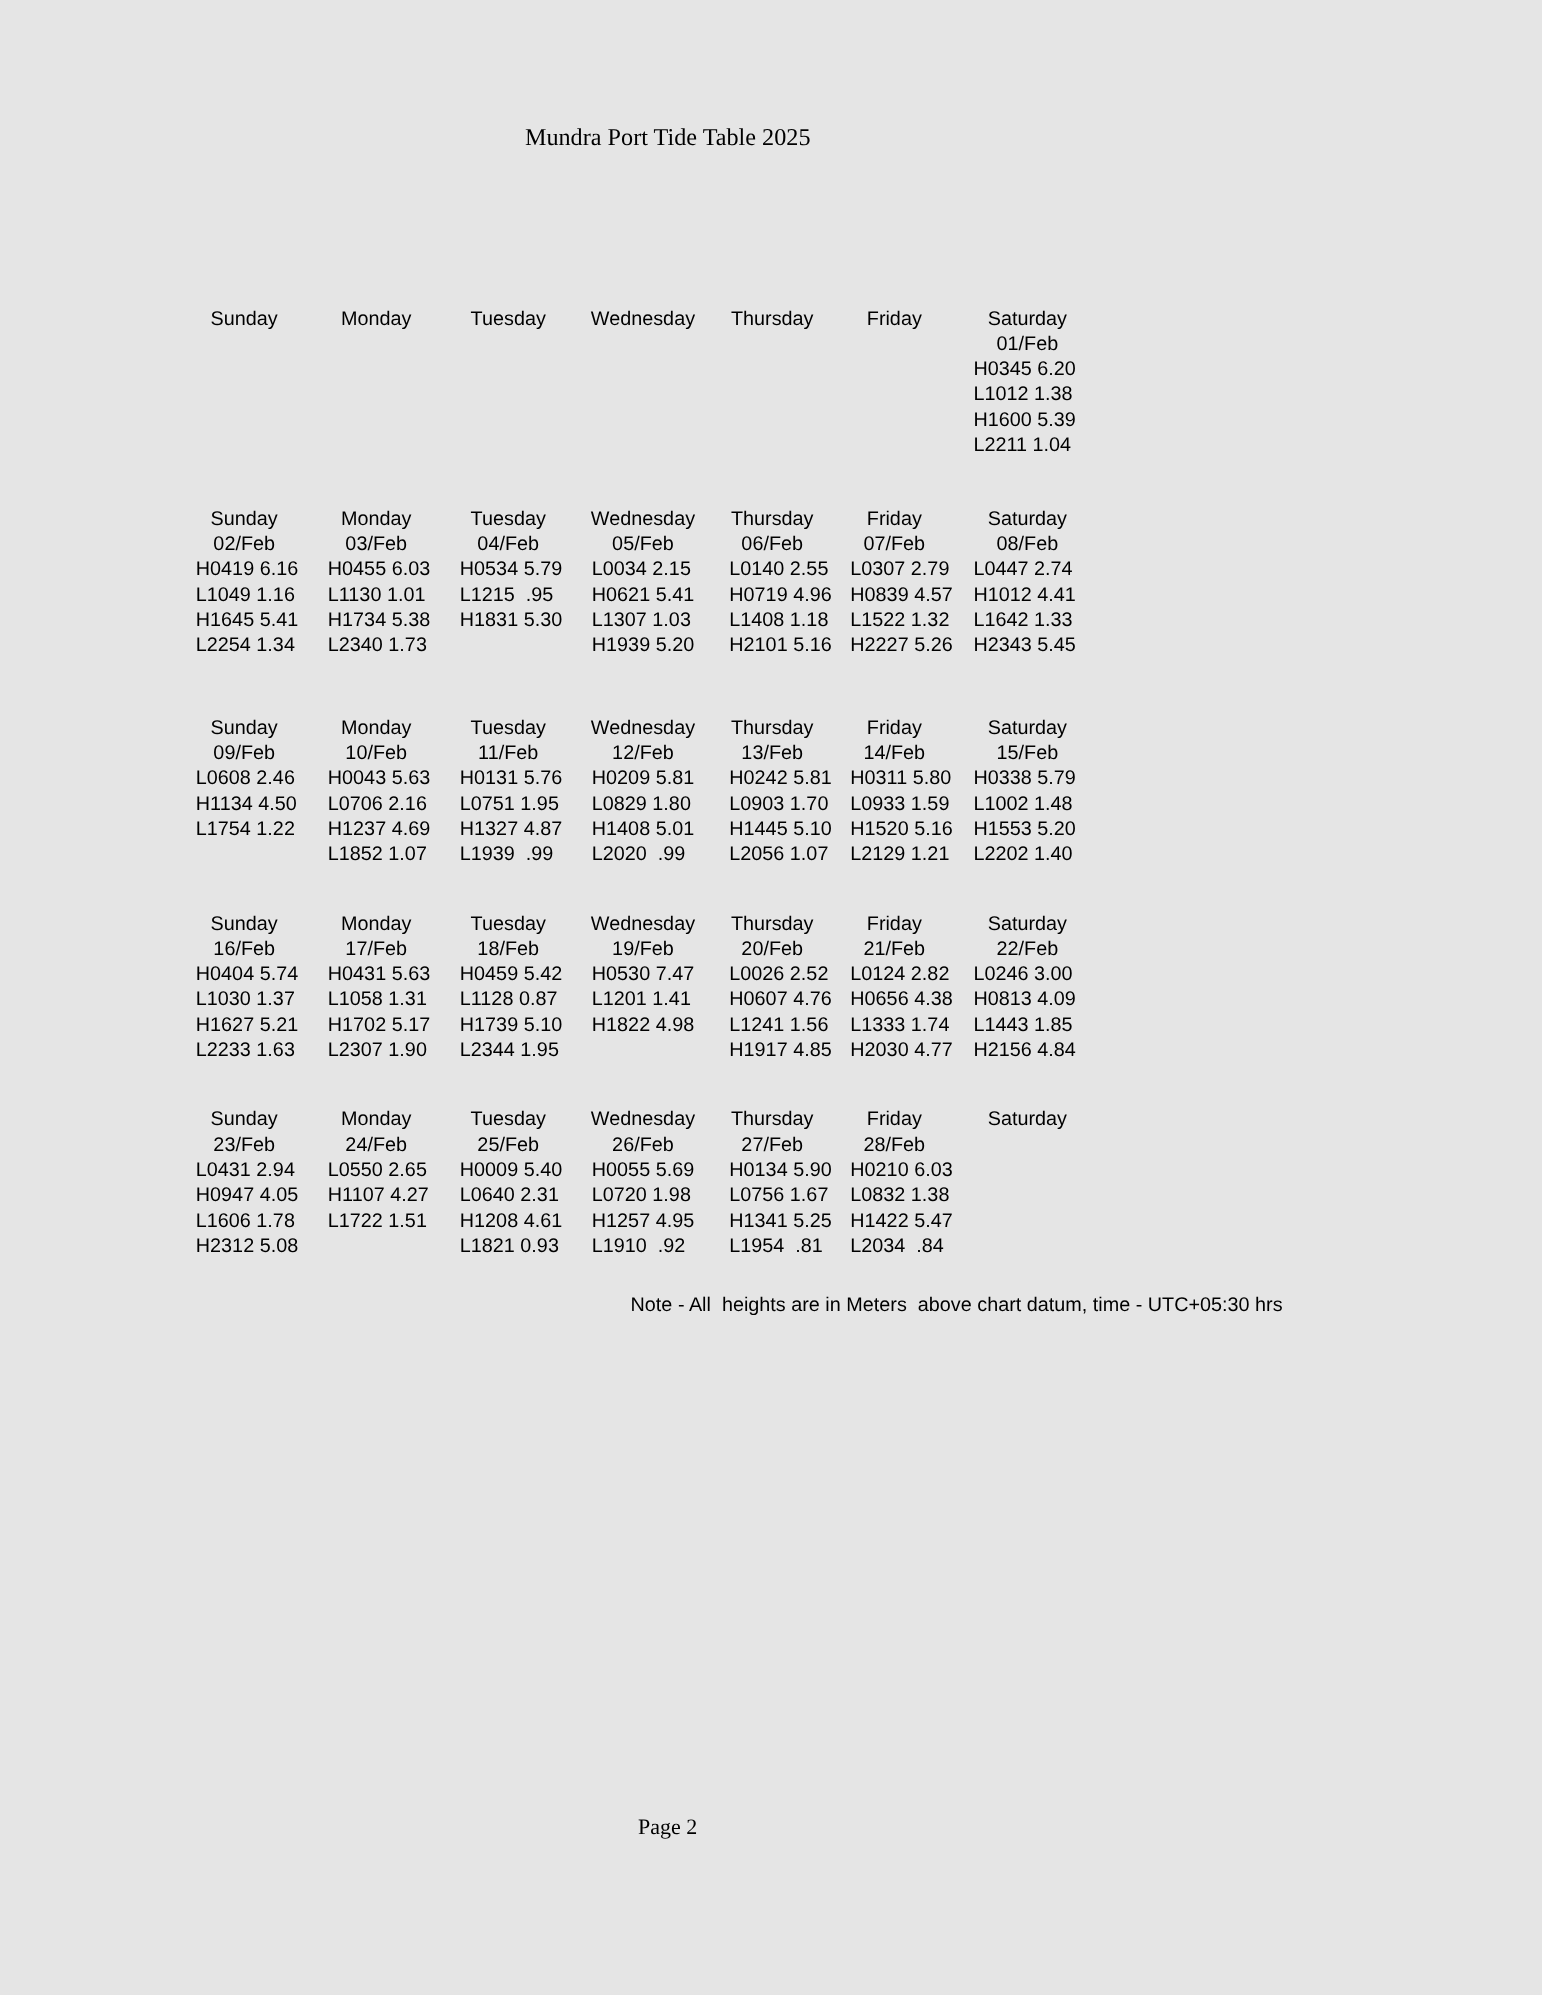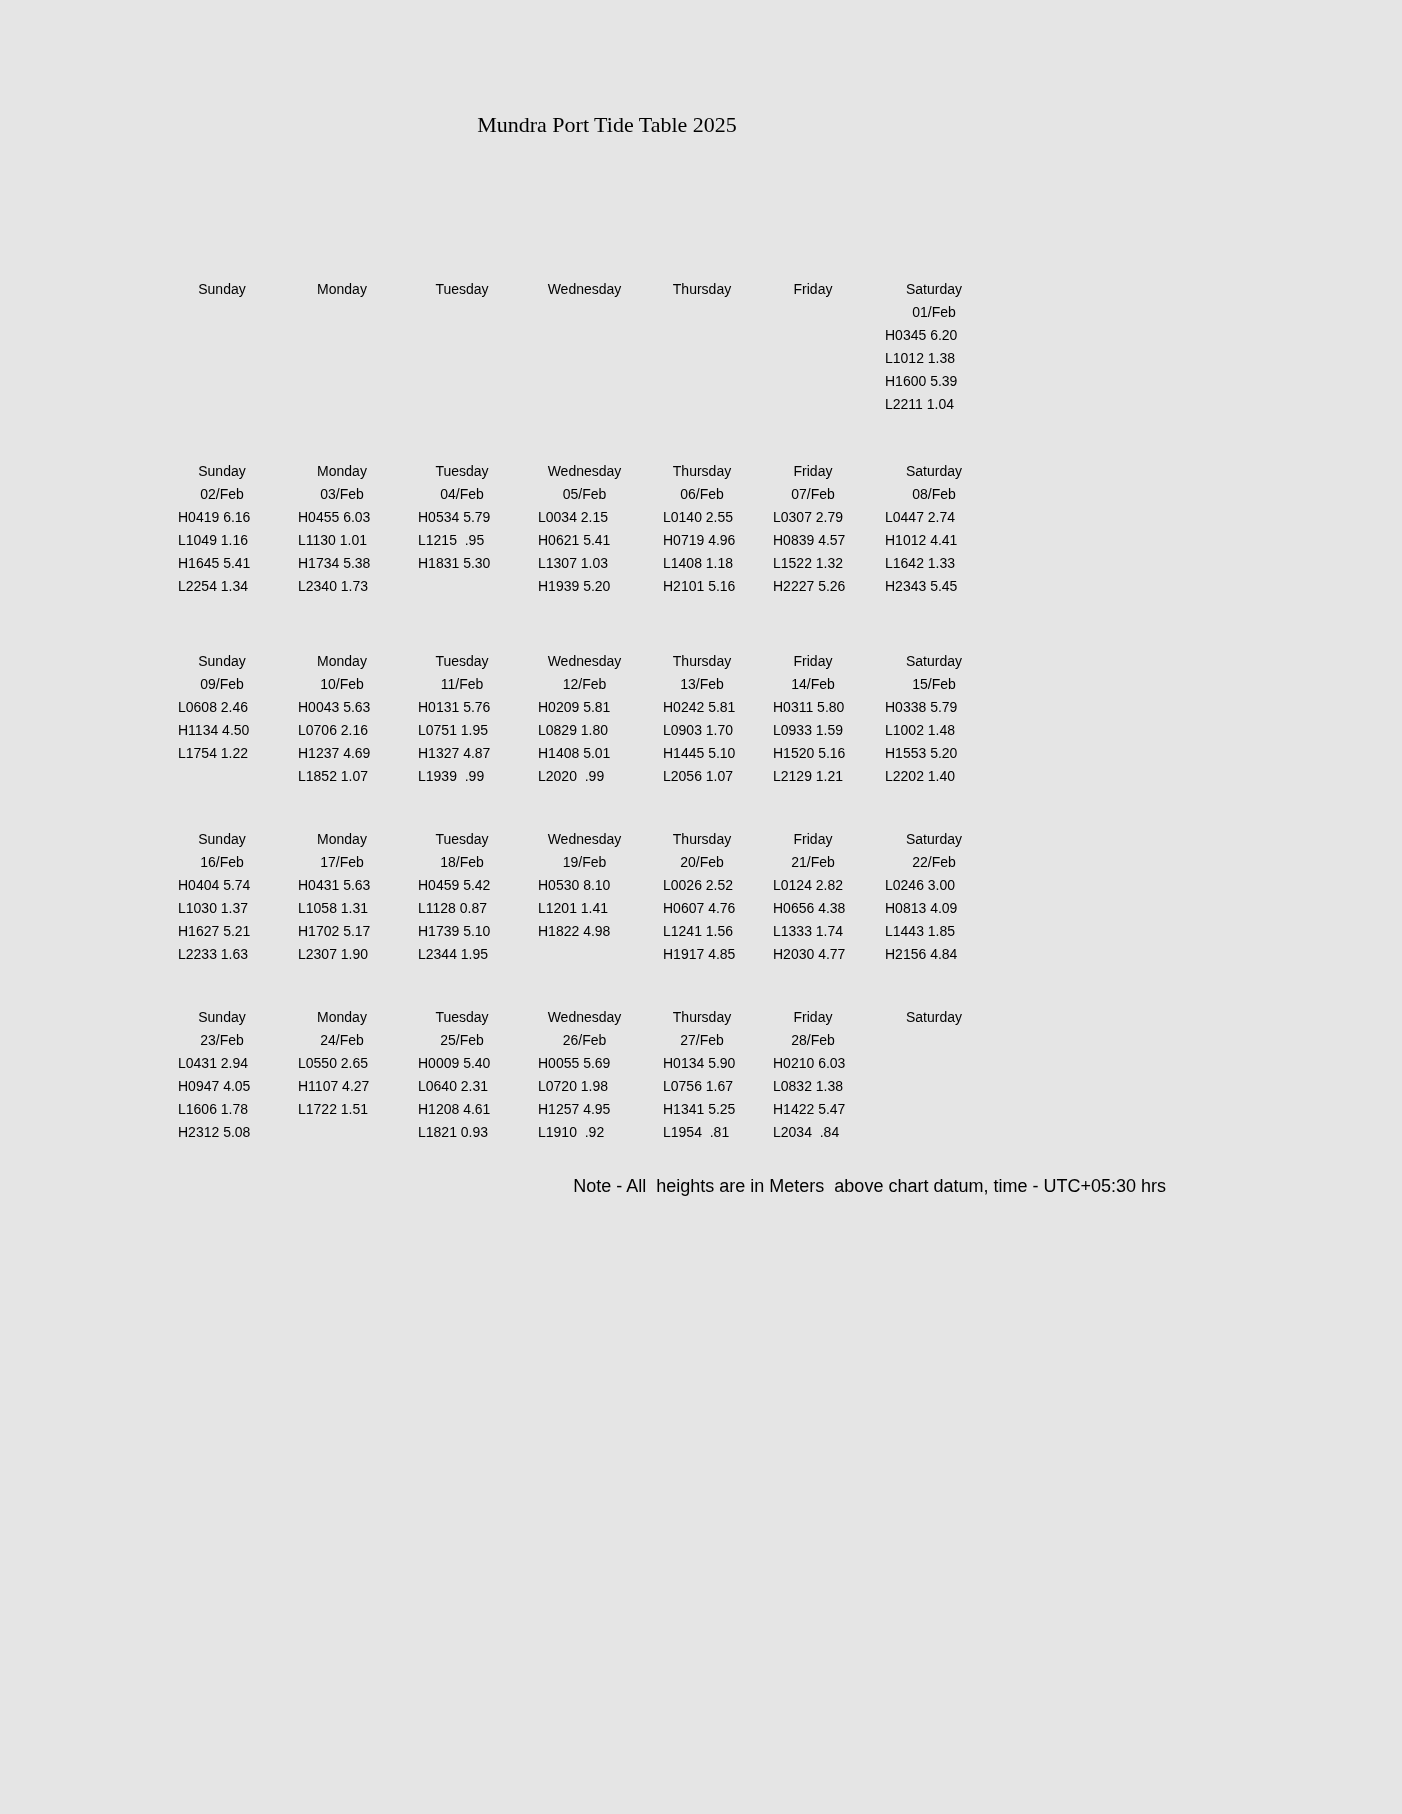--- a/index.html
+++ b/index.html
@@ -47,21 +47,21 @@
     width: 845px;
   }
   .week {
     display: grid;
     grid-template-columns: 120px 120px 120px 125px 110px 112px 130px;
     margin-bottom: 40px;
   }
   .week:nth-child(1) { margin-bottom: 44px; }
   .week:nth-child(2) { margin-bottom: 52px; }
   .day-cell {
-    font-size: 14px;
+    font-size: 18px;
     line-height: 23px;
   }
   .weekday, .date {
     text-align: center;
     min-height: 23px;
     white-space: pre;
   }
   .tide {
     text-align: left;
     padding-left: 16px;
@@ -264,21 +264,21 @@
           <div class="weekday">Tuesday</div>
           <div class="date">18/Feb</div>
           <div class="tide">H0459 5.42</div>
           <div class="tide">L1128 0.87</div>
           <div class="tide">H1739 5.10</div>
           <div class="tide">L2344 1.95</div>
         </div>
         <div class="day-cell">
           <div class="weekday">Wednesday</div>
           <div class="date">19/Feb</div>
-          <div class="tide">H0530 8.10</div>
+          <div class="tide">H0530 7.47</div>
           <div class="tide">L1201 1.41</div>
           <div class="tide">H1822 4.98</div>
         </div>
         <div class="day-cell">
           <div class="weekday">Thursday</div>
           <div class="date">20/Feb</div>
           <div class="tide">L0026 2.52</div>
           <div class="tide">H0607 4.76</div>
           <div class="tide">L1241 1.56</div>
           <div class="tide">H1917 4.85</div>
@@ -350,13 +350,14 @@
         </div>
         <div class="day-cell">
           <div class="weekday">Saturday</div>
           <div class="date"></div>
         </div>
       </div>
     </div>
 
   <div class="note">Note - All  heights are in Meters  above chart datum, time - UTC+05:30 hrs</div>
 
+  <div class="footer">Page 2</div>
 </div>
 
 </body></html>

